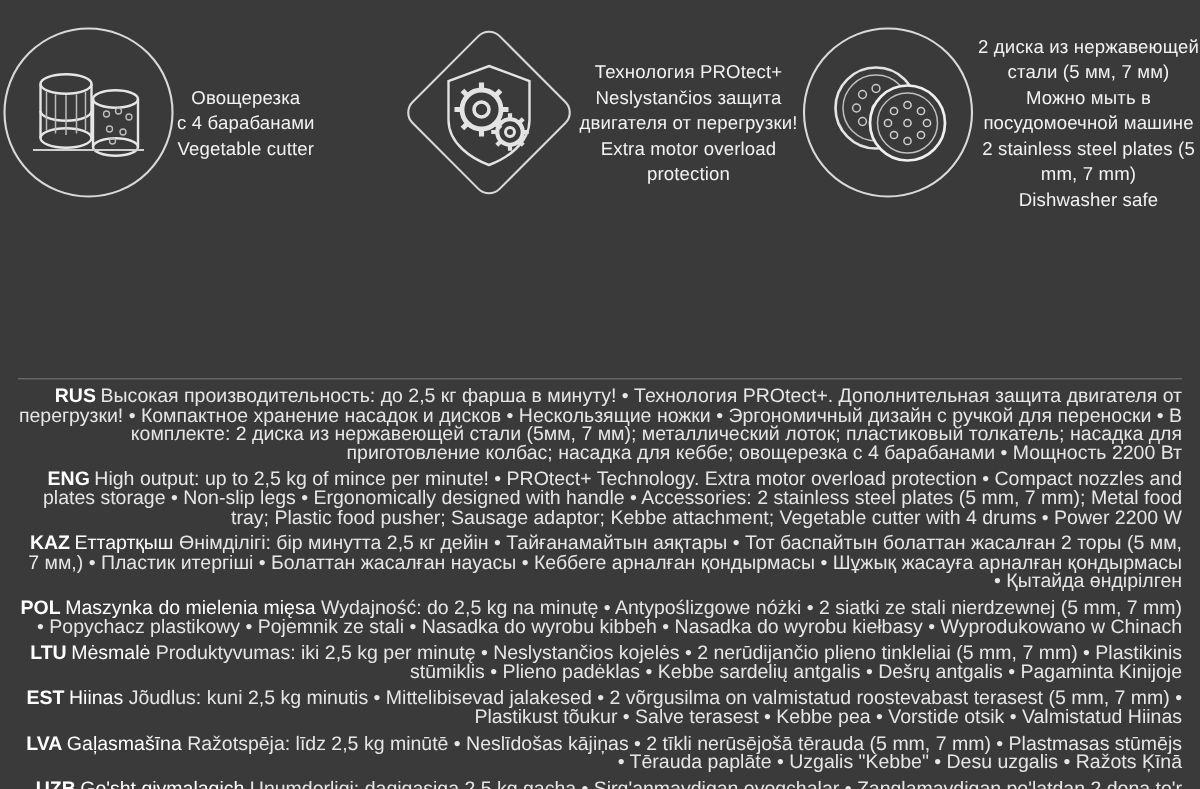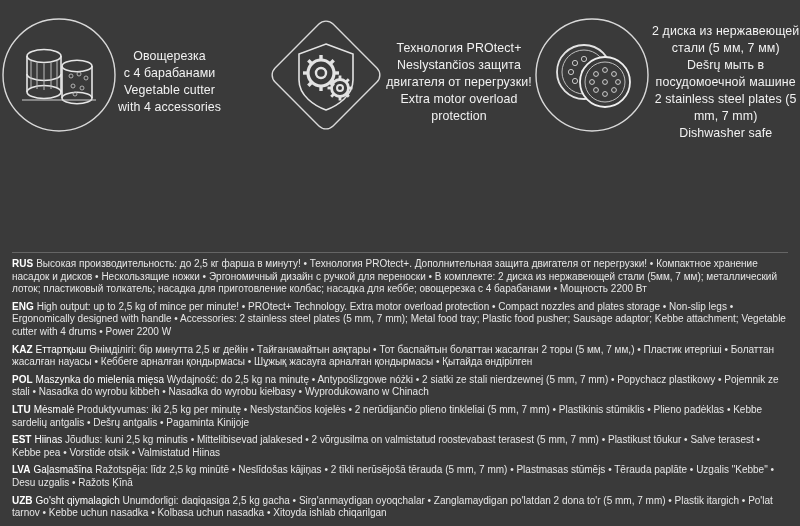--- a/index.html
+++ b/index.html
@@ -53,25 +53,25 @@
   
   .langs {
     position: absolute;
     left: 0;
     top: 258px;
     width: 800px;
     padding: 0 12px 0 12px;
     box-sizing: border-box;
   }
   .lang-row {
-    font-size: 10px;
+    font-size: 13px;
     line-height: 12.6px;
     color: #ededed;
     margin-bottom: 5px;
-    text-align: left;
+    text-align: right;
   }
   .lang-code {
     font-weight: bold;
     color: #ffffff;
     margin-right: 3px;
   }
   .lang-title {
     font-weight: normal;
     color: #ffffff;
   }
@@ -129,21 +129,20 @@
             <circle cx="82" cy="72" r="2"></circle>
               <circle cx="75" cy="78" r="2"></circle>
           </g>
           <path d="M22 84 L96 84" stroke="#cfcfcf" stroke-width="1.2" fill="none"></path>
         </svg>
       </div>
       <div class="feature-text">
         <span class="ln">Овощерезка</span>
         <span class="ln">с 4 барабанами</span>
         <span class="ln">Vegetable cutter</span>
-        <span class="ln">with 4 accessories</span>
       </div>
     </div>
 
     <div class="feature">
       <div class="icon-wrap">
         <svg width="118" height="118" viewBox="0 0 118 118">
           <rect x="18" y="18" width="82" height="82" rx="10" transform="rotate(45 59 59)" fill="none" stroke="#d9d9d9" stroke-width="1.4"></rect>
 
           <path d="M59 28 L86 38 L86 64 C86 80 70 90 59 94 C48 90 32 80 32 64 L32 38 Z" fill="none" stroke="#e3e3e3" stroke-width="1.6"></path>
 
@@ -216,21 +215,21 @@
               <circle cx="85" cy="66" r="2.4"></circle>
             <circle cx="63" cy="74" r="2.4"></circle>
               <circle cx="81" cy="74" r="2.4"></circle>
             <circle cx="72" cy="78" r="2.4"></circle>
           </g>
         </svg>
       </div>
       <div class="feature-text">
         <span class="ln">2 диска из нержавеющей</span>
         <span class="ln">стали (5 мм, 7 мм)</span>
-        <span class="ln">Dešrų мыть в посудомоечной машине</span>
+        <span class="ln">Можно мыть в посудомоечной машине</span>
         <span class="ln">2 stainless steel plates (5 mm, 7 mm)</span>
         <span class="ln">Dishwasher safe</span>
       </div>
     </div>
 
   </div>
 
   <div class="sep-line"></div>
 
   <div class="langs">

